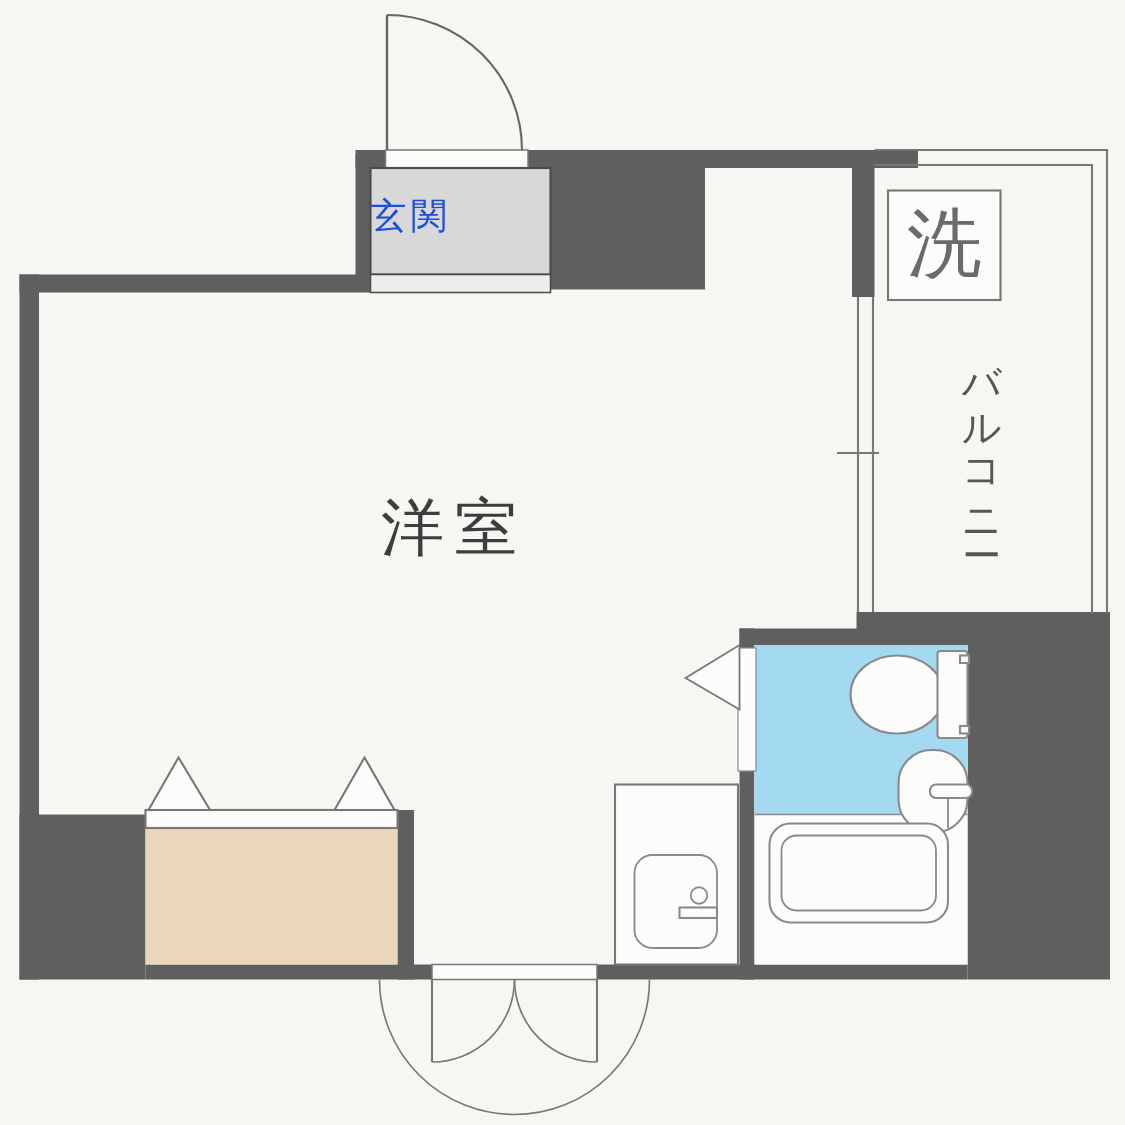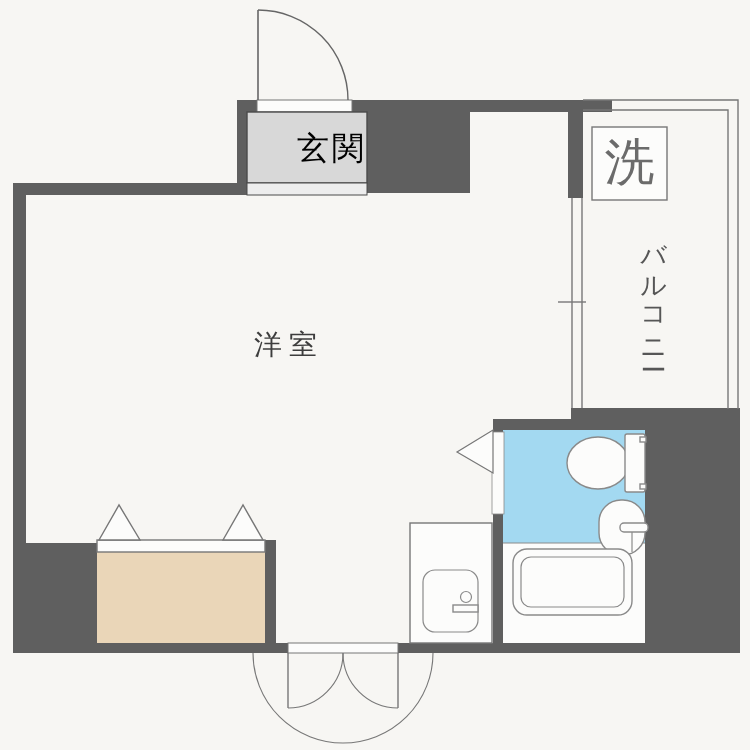--- a/index.html
+++ b/index.html
@@ -16,22 +16,22 @@
     --label-light:#6b6b6b;
     --watermark:#d6d5d1;
   }
   html,body{margin:0;padding:0;background:var(--paper);}
   .plan{
     position:relative;width:750px;height:750px;background:var(--paper);
     font-family:"DejaVu Sans","Liberation Sans",sans-serif;overflow:hidden;
   }
   .plan svg{position:absolute;inset:0;}
   .lbl{position:absolute;color:var(--label);line-height:1;white-space:nowrap;}
-  .lbl-genkan{left:247px;top:132px;width:120px;text-align:right;font-size:32px;letter-spacing:3px;color:#000000;}
-  .lbl-room{left:254px;top:331px;font-size:28px;letter-spacing:7px;color:#3d3d3d;}
+  .lbl-genkan{left:247px;top:132px;width:120px;text-align:left;font-size:24px;letter-spacing:3px;color:#1d4ed8;}
+  .lbl-room{left:254px;top:331px;font-size:42px;letter-spacing:7px;color:#3d3d3d;}
   .lbl-wash{left:592px;top:137px;width:75px;text-align:center;font-size:50px;color:var(--label-light);}
   .lbl-balcony{left:641px;top:226px;font-size:26px;letter-spacing:3px;color:#565656;
     writing-mode:vertical-rl;}
   .lbl-watermark{left:142px;top:361px;font-size:37px;letter-spacing:3px;color:var(--watermark);
     opacity:.8;text-shadow:0 0 2px rgba(255,255,255,.6);}
   
   .wall{fill:var(--wall);stroke:none;}
   .thin{stroke:var(--line);stroke-width:1.4;fill:none;}
   .fix{stroke:var(--fixline);stroke-width:1.4;fill:var(--white);}
   .fixn{stroke:var(--fixline);stroke-width:1.2;fill:none;}

